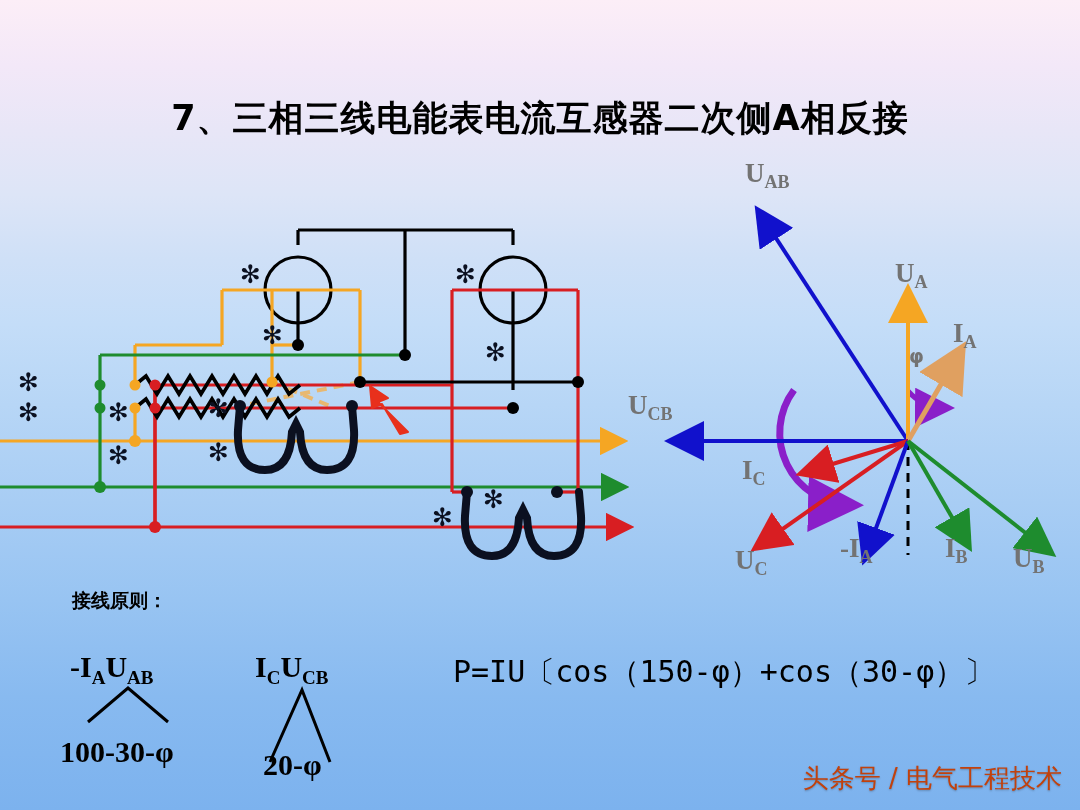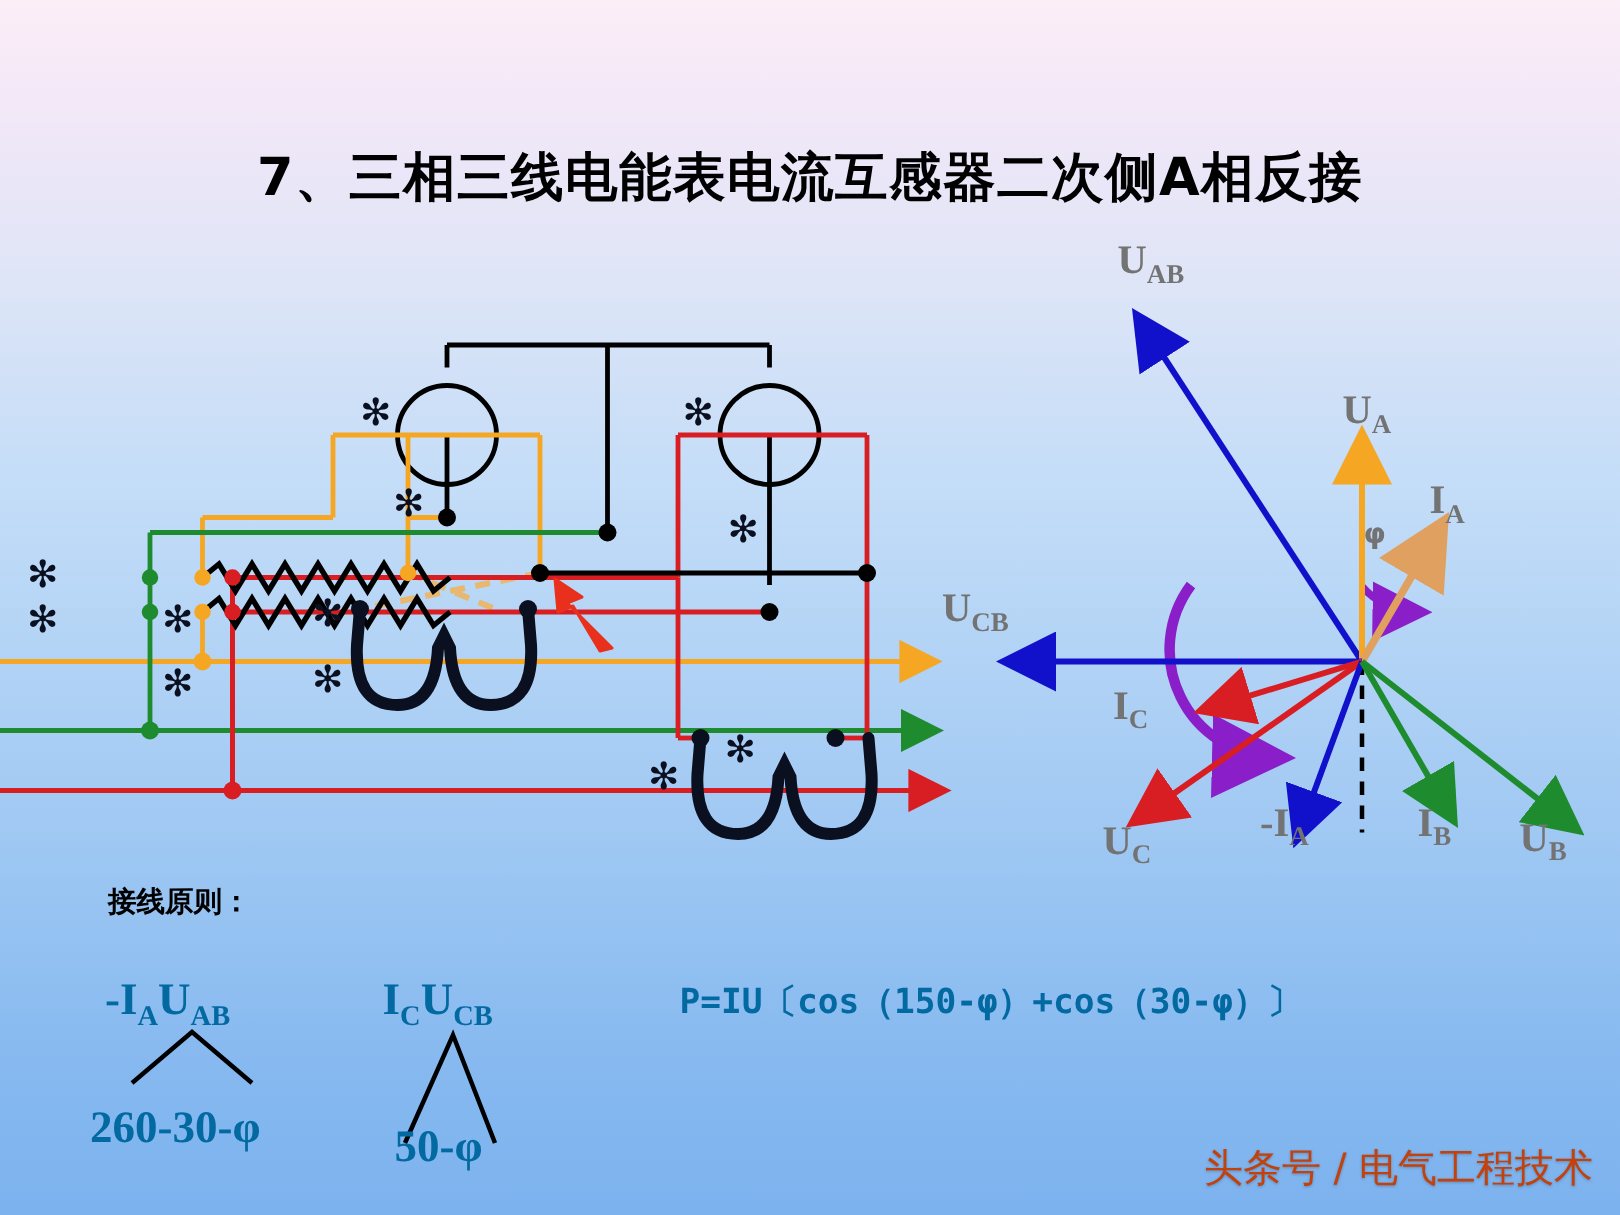--- a/index.html
+++ b/index.html
@@ -33,23 +33,23 @@
     font-family:"Liberation Serif",serif;
     font-weight:bold;color:#737373;white-space:nowrap;
   }
   .vec-lbl{font-size:27px;}
   .vec-lbl sub{font-size:18px;}
   .phi{font-size:19px;font-family:"DejaVu Sans",sans-serif;font-weight:bold;}
   .cjk{
     font-family:"DejaVu Sans","Liberation Sans",sans-serif;
     font-weight:bold;font-size:19px;color:#000;
   }
-  .frm{font-family:"Liberation Serif",serif;font-weight:bold;font-size:28px;color:#0369a1;white-space:nowrap;text-align:center;}
+  .frm{font-family:"Liberation Serif",serif;font-weight:bold;font-size:28px;color:#000000;white-space:nowrap;text-align:center;}
   .frm sub{font-size:19px;}
-  .frm-mono{font-family:"DejaVu Sans Mono",monospace;font-weight:bold;font-size:23px;}
+  .frm-mono{font-family:"DejaVu Sans Mono",monospace;font-weight:normal;font-size:30px;}
   .big{font-size:30px;}
   .wm{
     position:absolute;right:18px;bottom:14px;
     font-family:"DejaVu Sans","Liberation Sans",sans-serif;
     font-size:26px;color:#c2410c;font-weight:normal;
     text-shadow:0 1px 2px rgba(0,0,0,.25);white-space:nowrap;
   }
   .ast{
     position:absolute;
     font-family:"DejaVu Sans",sans-serif;font-weight:bold;
@@ -244,22 +244,22 @@
   <span class="lbl vec-lbl" style="left:840px;top:533px;">-I<sub>A</sub></span>
   <span class="lbl vec-lbl" style="left:945px;top:533px;">I<sub>B</sub></span>
   <span class="lbl vec-lbl" style="left:1013px;top:543px;">U<sub>B</sub></span>
   <span class="lbl phi" style="left:909px;top:345px;">φ</span>
 
   <span class="cjk" style="position:absolute;left:72px;top:588px;">接线原则：</span>
 
   <span class="frm big" style="position:absolute;left:70px;top:650px;">-I<sub>A</sub>U<sub>AB</sub></span>
   <span class="frm big" style="position:absolute;left:255px;top:650px;">I<sub>C</sub>U<sub>CB</sub></span>
 
-  <span class="frm big" style="position:absolute;left:60px;top:735px;">260-30-φ</span>
-  <span class="frm big" style="position:absolute;left:263px;top:748px;">50-φ</span>
+  <span class="frm big" style="position:absolute;left:60px;top:735px;">100-30-φ</span>
+  <span class="frm big" style="position:absolute;left:263px;top:748px;">20-φ</span>
 
 
   <span class="frm frm-mono" style="position:absolute;left:453px;top:652px;">P=IU〔cos（150-φ）+cos（30-φ）〕</span>
 
 
   <span class="wm">头条号 / 电气工程技术</span>
 
 </div>
 
 </body></html>

